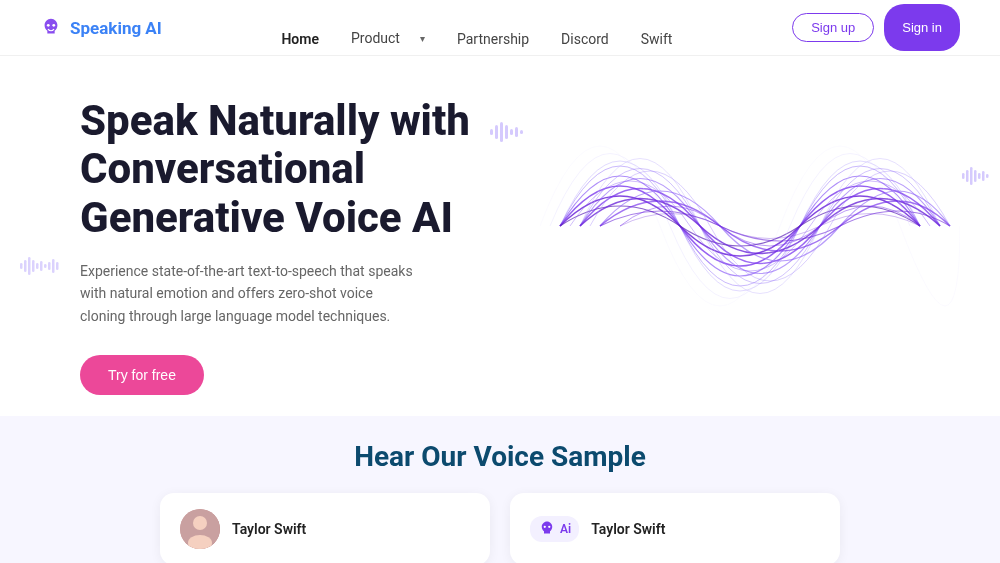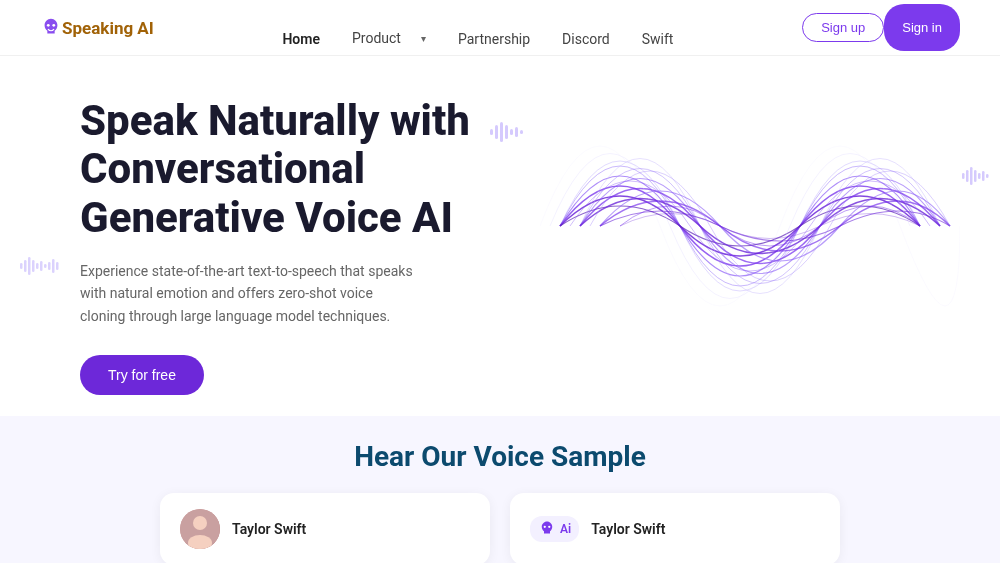--- a/index.html
+++ b/index.html
@@ -20,24 +20,24 @@
       padding: 0 40px;
       height: 56px;
       border-bottom: 1px solid #f0f0f0;
       position: relative;
       z-index: 10;
       background: #fff;
     }
     .nav-logo {
       display: flex;
       align-items: center;
-      gap: 0;
+      gap: 8px;
       font-weight: 700;
       font-size: 17px;
-      color: #a16207;
+      color: #3b82f6;
     }
     .logo-icon {
       width: 22px;
       height: 22px;
     }
     .nav-links {
       display: flex;
       align-items: center;
       gap: 32px;
       list-style: none;
@@ -57,20 +57,21 @@
       align-items: center;
       gap: 20px;
     }
     .chevron-down {
       font-size: 10px;
       color: #666;
     }
     .nav-actions {
       display: flex;
       align-items: center;
+      gap: 10px;
     }
     .btn-signup {
       padding: 6px 18px;
       border: 1.5px solid #7c3aed;
       border-radius: 20px;
       background: transparent;
       color: #7c3aed;
       font-size: 13px;
       cursor: pointer;
       font-weight: 500;
@@ -109,21 +110,21 @@
     }
     .hero-desc {
       font-size: 14px;
       color: #666;
       line-height: 1.6;
       max-width: 340px;
       margin-bottom: 28px;
     }
     .btn-try {
       padding: 12px 28px;
-      background: #6d28d9;
+      background: #ec4899;
       color: #fff;
       border: none;
       border-radius: 25px;
       font-size: 14px;
       cursor: pointer;
       font-weight: 500;
     }
 
     
     .wave-container {

